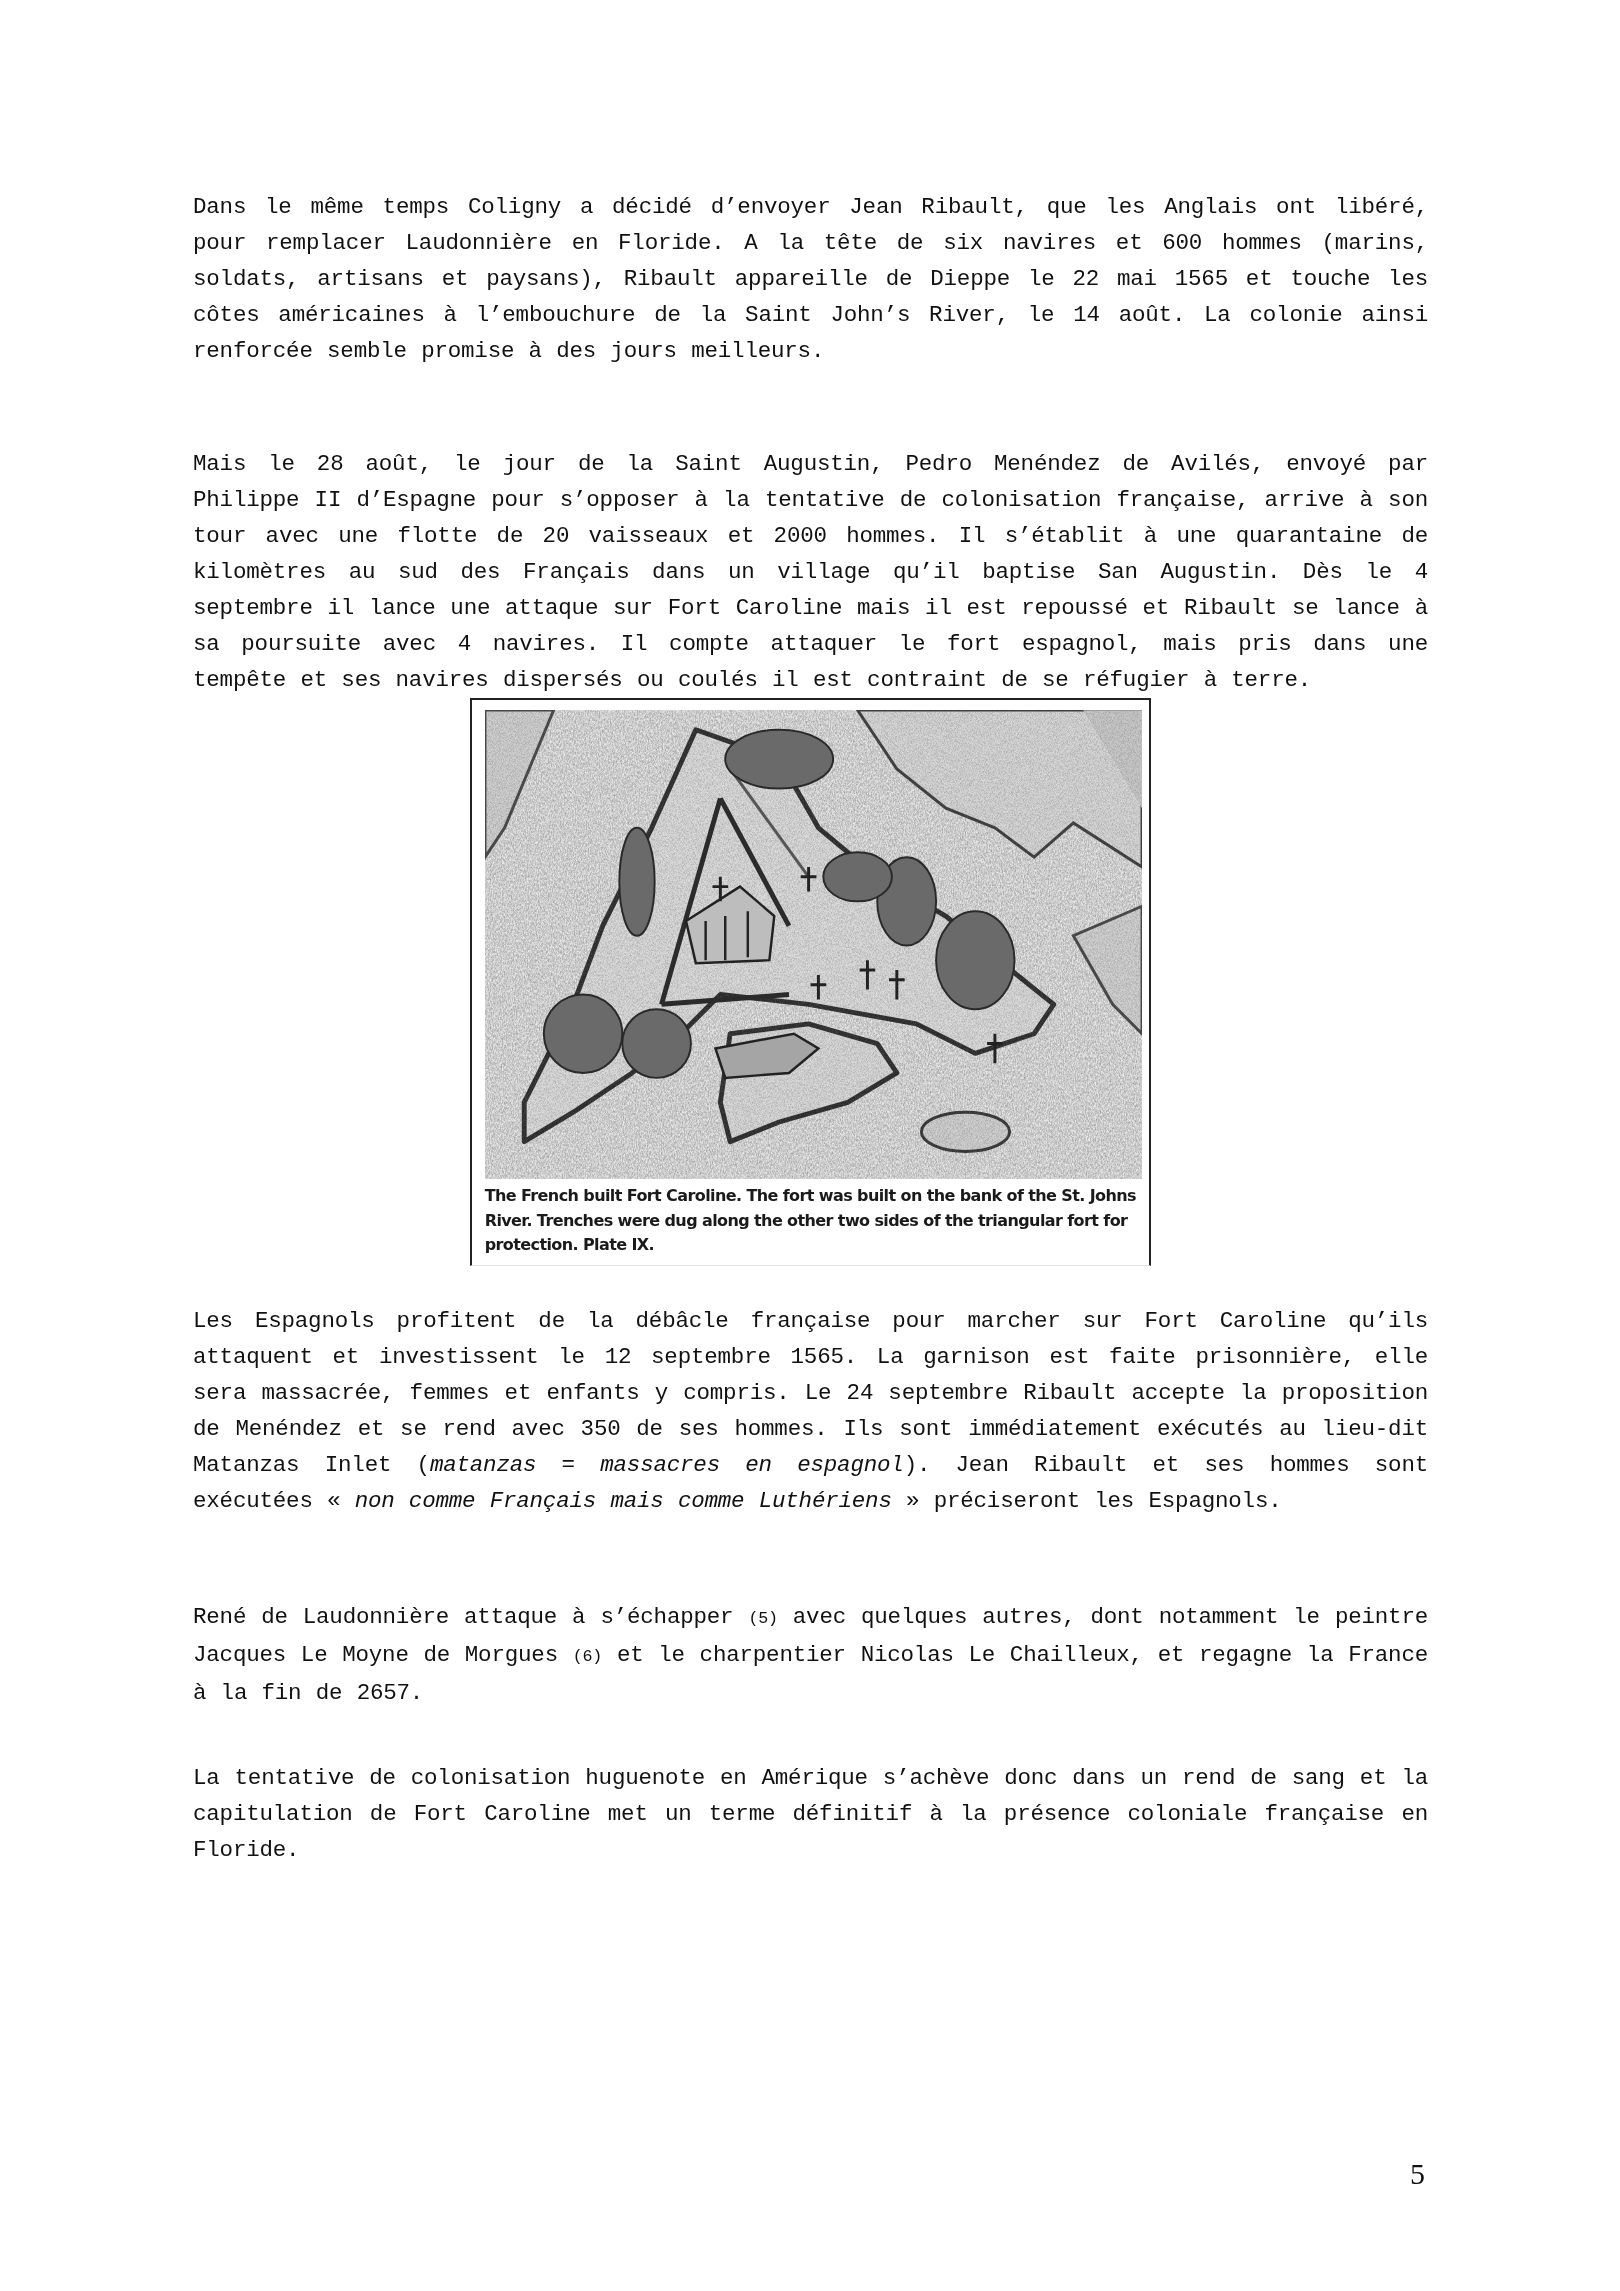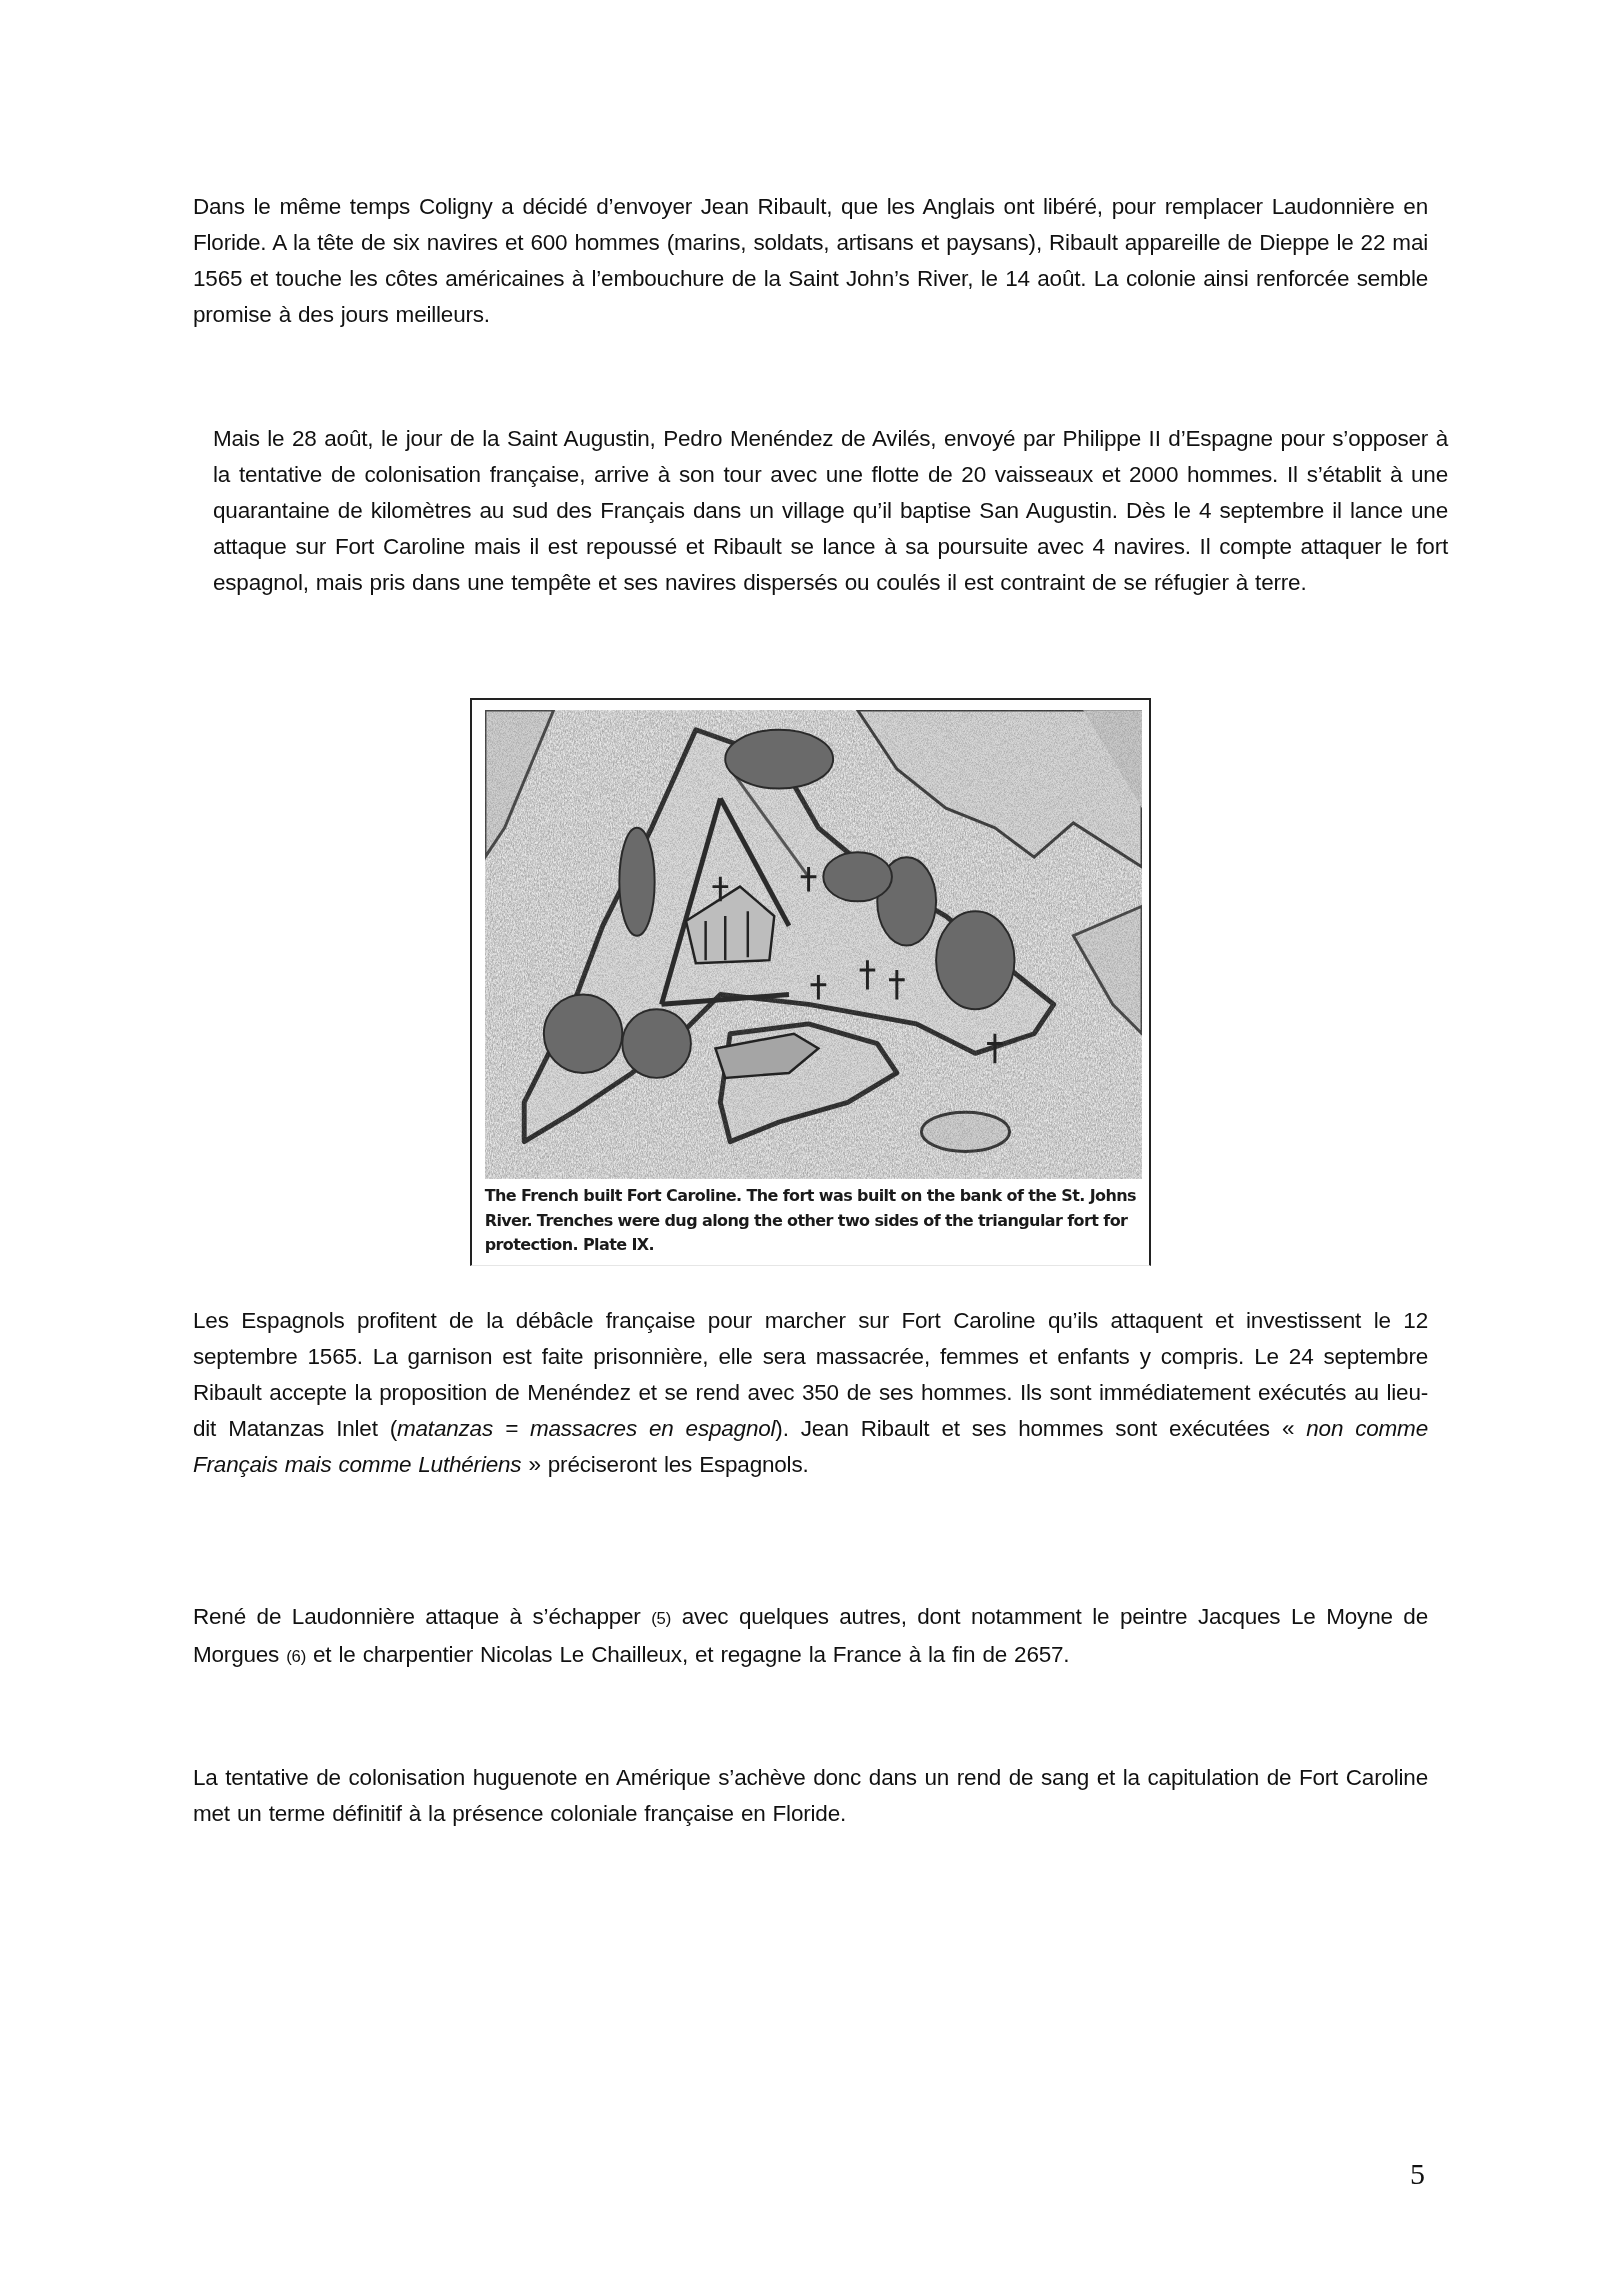--- a/index.html
+++ b/index.html
@@ -1,28 +1,28 @@
 <!DOCTYPE html>
 <html><head>
 <meta charset="utf-8">
 <style>
   html, body { margin: 0; padding: 0; background: #ffffff; }
   body { width: 1620px; height: 2292px; position: relative; overflow: hidden; }
   .page { position: absolute; left: 0; top: 0; width: 1620px; height: 2292px; background: #fff; }
   .para {
     position: absolute; left: 193px; width: 1235px;
-    font-family: Liberation Sans, sans-serif;
+    font-family: Liberation Mono, monospace;
     font-size: 22.5px; line-height: 36px; color: #111;
     text-align: justify; letter-spacing: -0.2px;
     word-spacing: 1px;
   }
   .para .sm { font-size: 16.7px; }
   .para i { font-style: italic; }
   #p1 { top: 189px; }
-  #p2 { top: 421px; margin-left: 20px; }
+  #p2 { top: 446px; }
   #p3 { top: 1303px; }
   #p4 { top: 1599px; }
   #p5 { top: 1760px; }
   .figure {
     position: absolute; left: 470px; top: 698px; width: 681px; height: 568px;
     border-left: 2px solid #222; border-right: 2px solid #222; border-top: 2px solid #222;
     border-bottom: 1px solid #e6e6e6;
     background: #fff; box-sizing: border-box;
   }
   .engraving {

